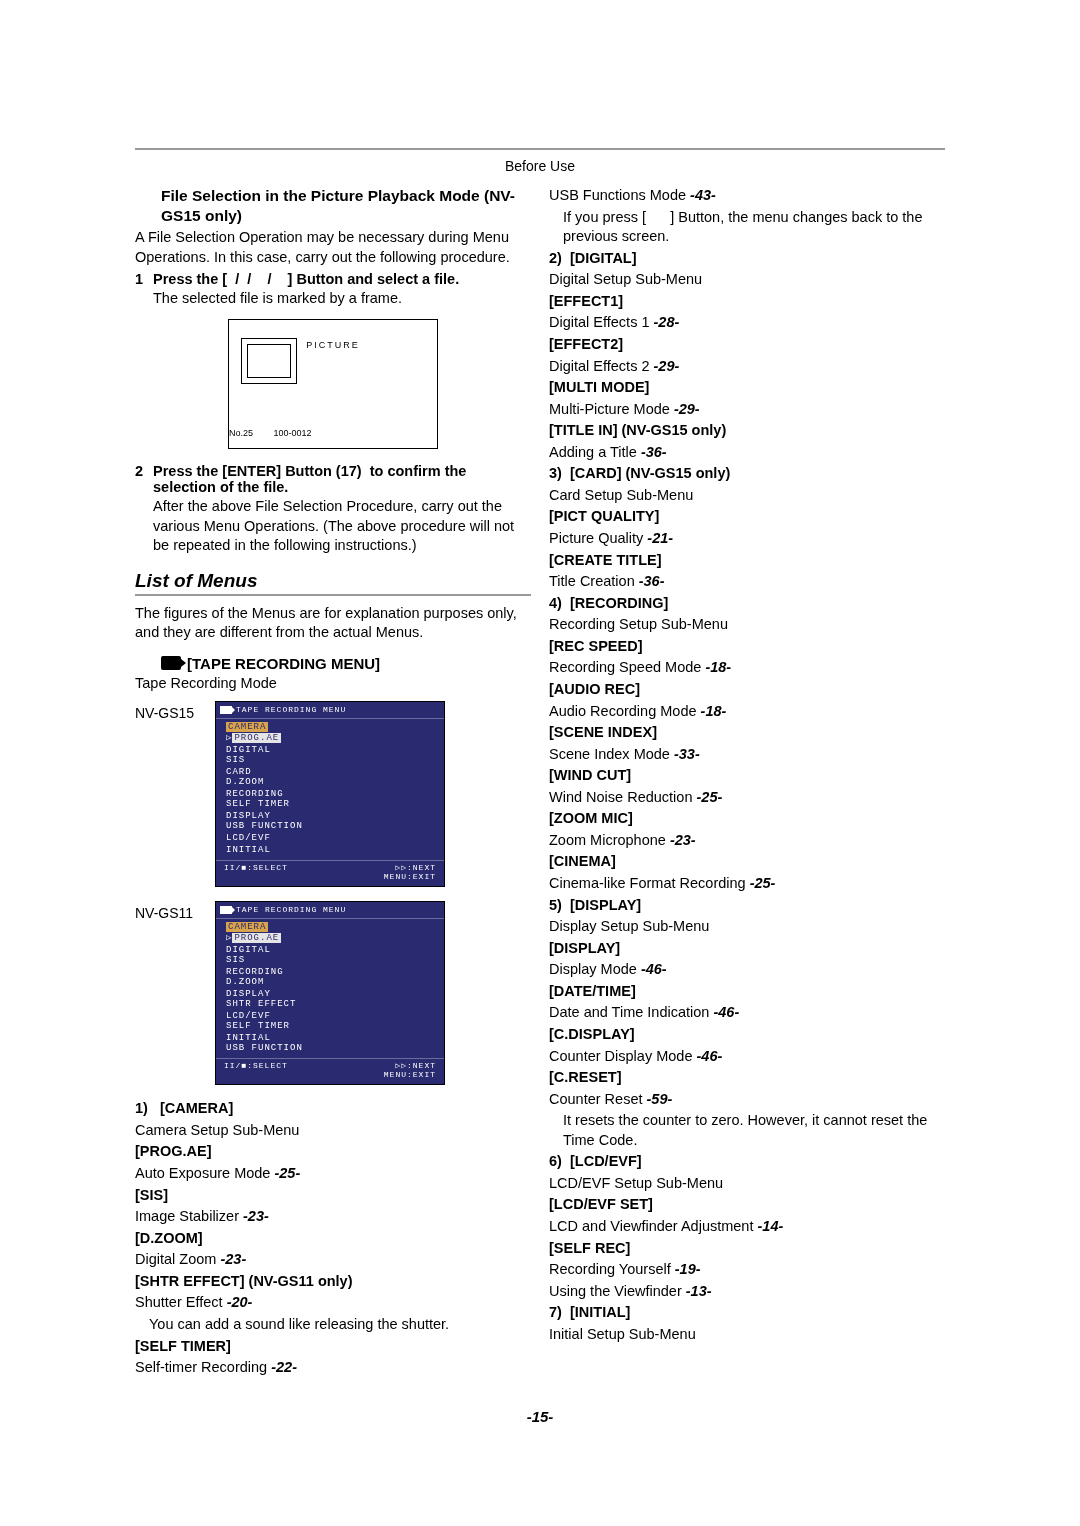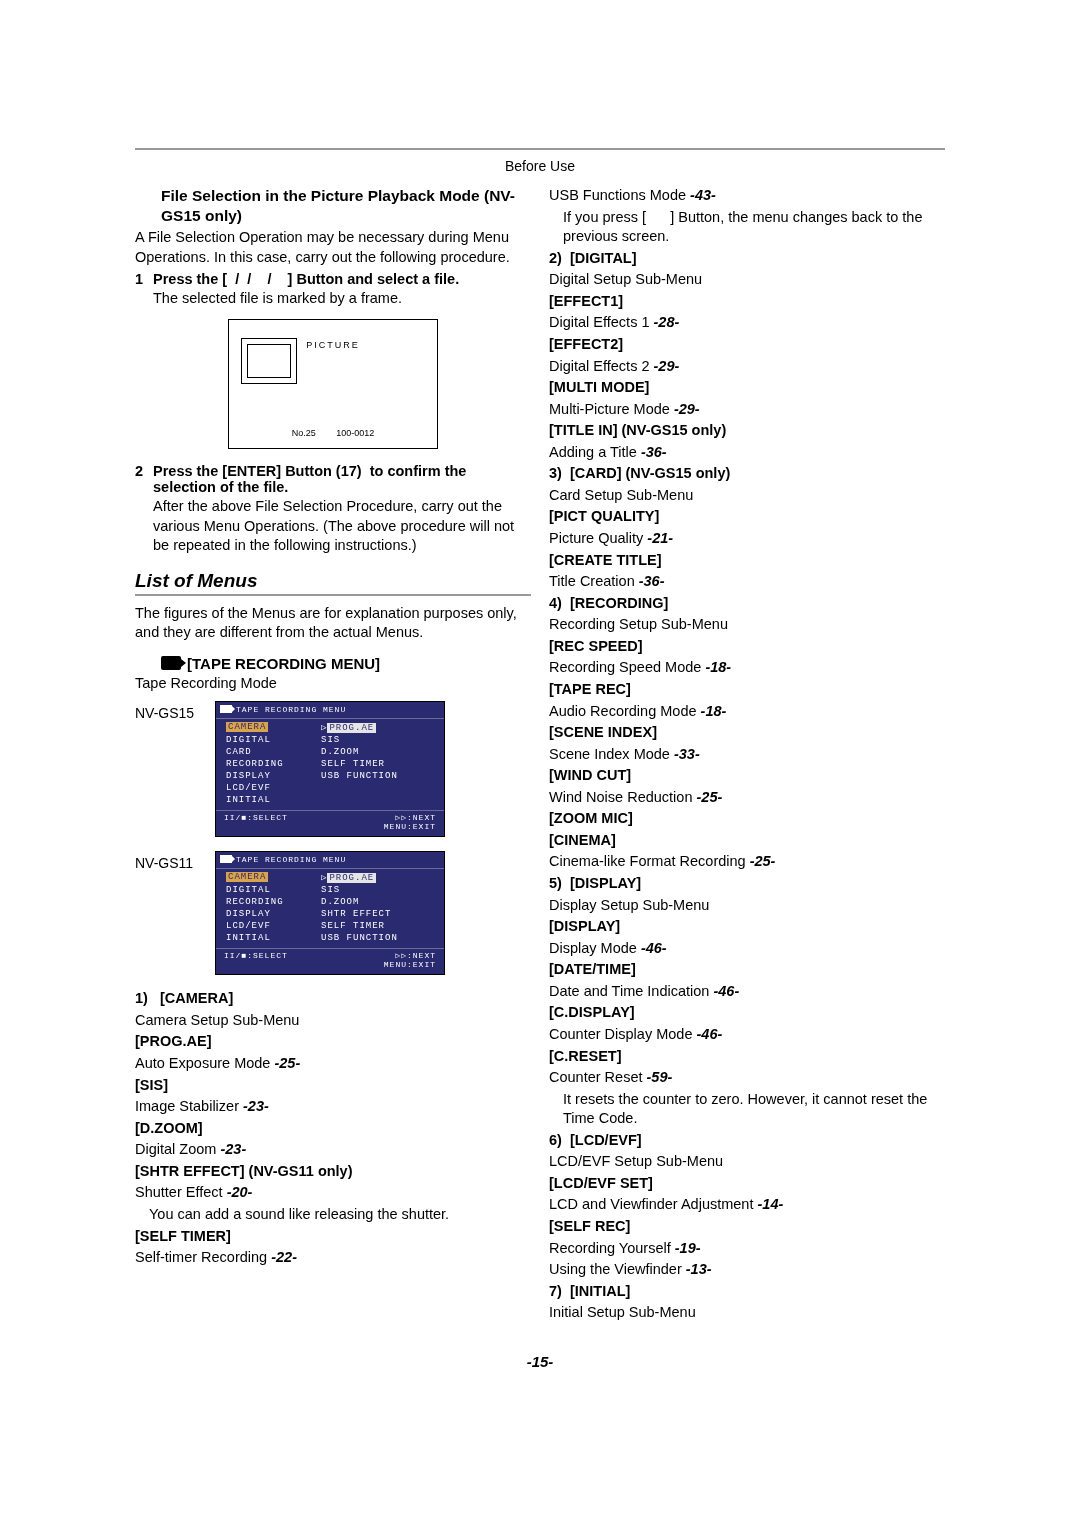--- a/index.html
+++ b/index.html
@@ -128,21 +128,20 @@
   }
   .thumb-frame {
     position: absolute;
     top: 18px; left: 12px;
     width: 56px; height: 46px;
     border: 1px solid #000;
   }
   .picture-meta {
     position: absolute;
     bottom: 10px; left: 0; right: 0;
-    text-align: center;
     font-size: 9px;
     word-spacing: 18px;
   }
 
   
   .menu-shot-wrap {
     display: flex;
     align-items: flex-start;
     margin: 8px 0 14px 0;
   }
@@ -157,39 +156,40 @@
     color: #fff;
     font-family: "Courier New", monospace;
     font-size: 9px;
     letter-spacing: 1px;
     border: 1px solid #000;
     position: relative;
     padding-bottom: 2px;
   }
   .menu-top {
     display: flex;
+    align-items: center;
     padding: 3px 4px 2px 4px;
     font-size: 8px;
   }
   .menu-cam {
     display:inline-block; width:12px; height:8px; background:#fff;
     margin-right:4px; position:relative;
   }
   .menu-cam::after{
     content:""; position:absolute; right:-3px; top:1px;
     border-left:3px solid #fff;
     border-top:3px solid transparent;
     border-bottom:3px solid transparent;
   }
   .menu-divider {
     height: 1px;
     background: rgba(255,255,255,0.3);
     margin: 2px 0;
   }
-  .menu-row { display:flex; padding:1px 10px; }
+  .menu-row { display:flex; padding:1px 10px;flex-direction:column; }
   .menu-col1 { width: 95px; }
   .menu-col2 { flex:1; }
   .menu-sel { background:#d8a34a; color:#2a2a70; padding:0 2px; }
   .menu-sel2 { background:#e5e5e5; color:#2a2a70; padding:0 2px; }
   .menu-footer {
     border-top: 1px solid rgba(255,255,255,0.3);
     margin-top: 4px;
     padding: 2px 8px 3px 8px;
     display:flex;
     justify-content: space-between;
@@ -374,27 +374,28 @@
           <div class="menu-item"><span class="bold">3)</span>&nbsp;&nbsp;<span class="bold">[CARD] (NV-GS15 only)</span></div>
           <div class="menu-item">Card Setup Sub-Menu</div>
           <div class="menu-item menu-bold">[PICT QUALITY]</div>
           <div class="menu-item"><span>Picture Quality </span><span class="ref">-21-</span></div>
           <div class="menu-item menu-bold">[CREATE TITLE]</div>
           <div class="menu-item"><span>Title Creation </span><span class="ref">-36-</span></div>
           <div class="menu-item"><span class="bold">4)</span>&nbsp;&nbsp;<span class="bold">[RECORDING]</span></div>
           <div class="menu-item">Recording Setup Sub-Menu</div>
           <div class="menu-item menu-bold">[REC SPEED]</div>
           <div class="menu-item"><span>Recording Speed Mode </span><span class="ref">-18-</span></div>
-          <div class="menu-item menu-bold">[TAPE REC]</div>
+          <div class="menu-item menu-bold">[AUDIO REC]</div>
           <div class="menu-item"><span>Audio Recording Mode </span><span class="ref">-18-</span></div>
           <div class="menu-item menu-bold">[SCENE INDEX]</div>
           <div class="menu-item"><span>Scene Index Mode </span><span class="ref">-33-</span></div>
           <div class="menu-item menu-bold">[WIND CUT]</div>
           <div class="menu-item"><span>Wind Noise Reduction </span><span class="ref">-25-</span></div>
           <div class="menu-item menu-bold">[ZOOM MIC]</div>
+          <div class="menu-item"><span>Zoom Microphone </span><span class="ref">-23-</span></div>
           <div class="menu-item menu-bold">[CINEMA]</div>
           <div class="menu-item"><span>Cinema-like Format Recording </span><span class="ref">-25-</span></div>
           <div class="menu-item"><span class="bold">5)</span>&nbsp;&nbsp;<span class="bold">[DISPLAY]</span></div>
           <div class="menu-item">Display Setup Sub-Menu</div>
           <div class="menu-item menu-bold">[DISPLAY]</div>
           <div class="menu-item"><span>Display Mode </span><span class="ref">-46-</span></div>
           <div class="menu-item menu-bold">[DATE/TIME]</div>
           <div class="menu-item"><span>Date and Time Indication </span><span class="ref">-46-</span></div>
           <div class="menu-item menu-bold">[C.DISPLAY]</div>
           <div class="menu-item"><span>Counter Display Mode </span><span class="ref">-46-</span></div>

